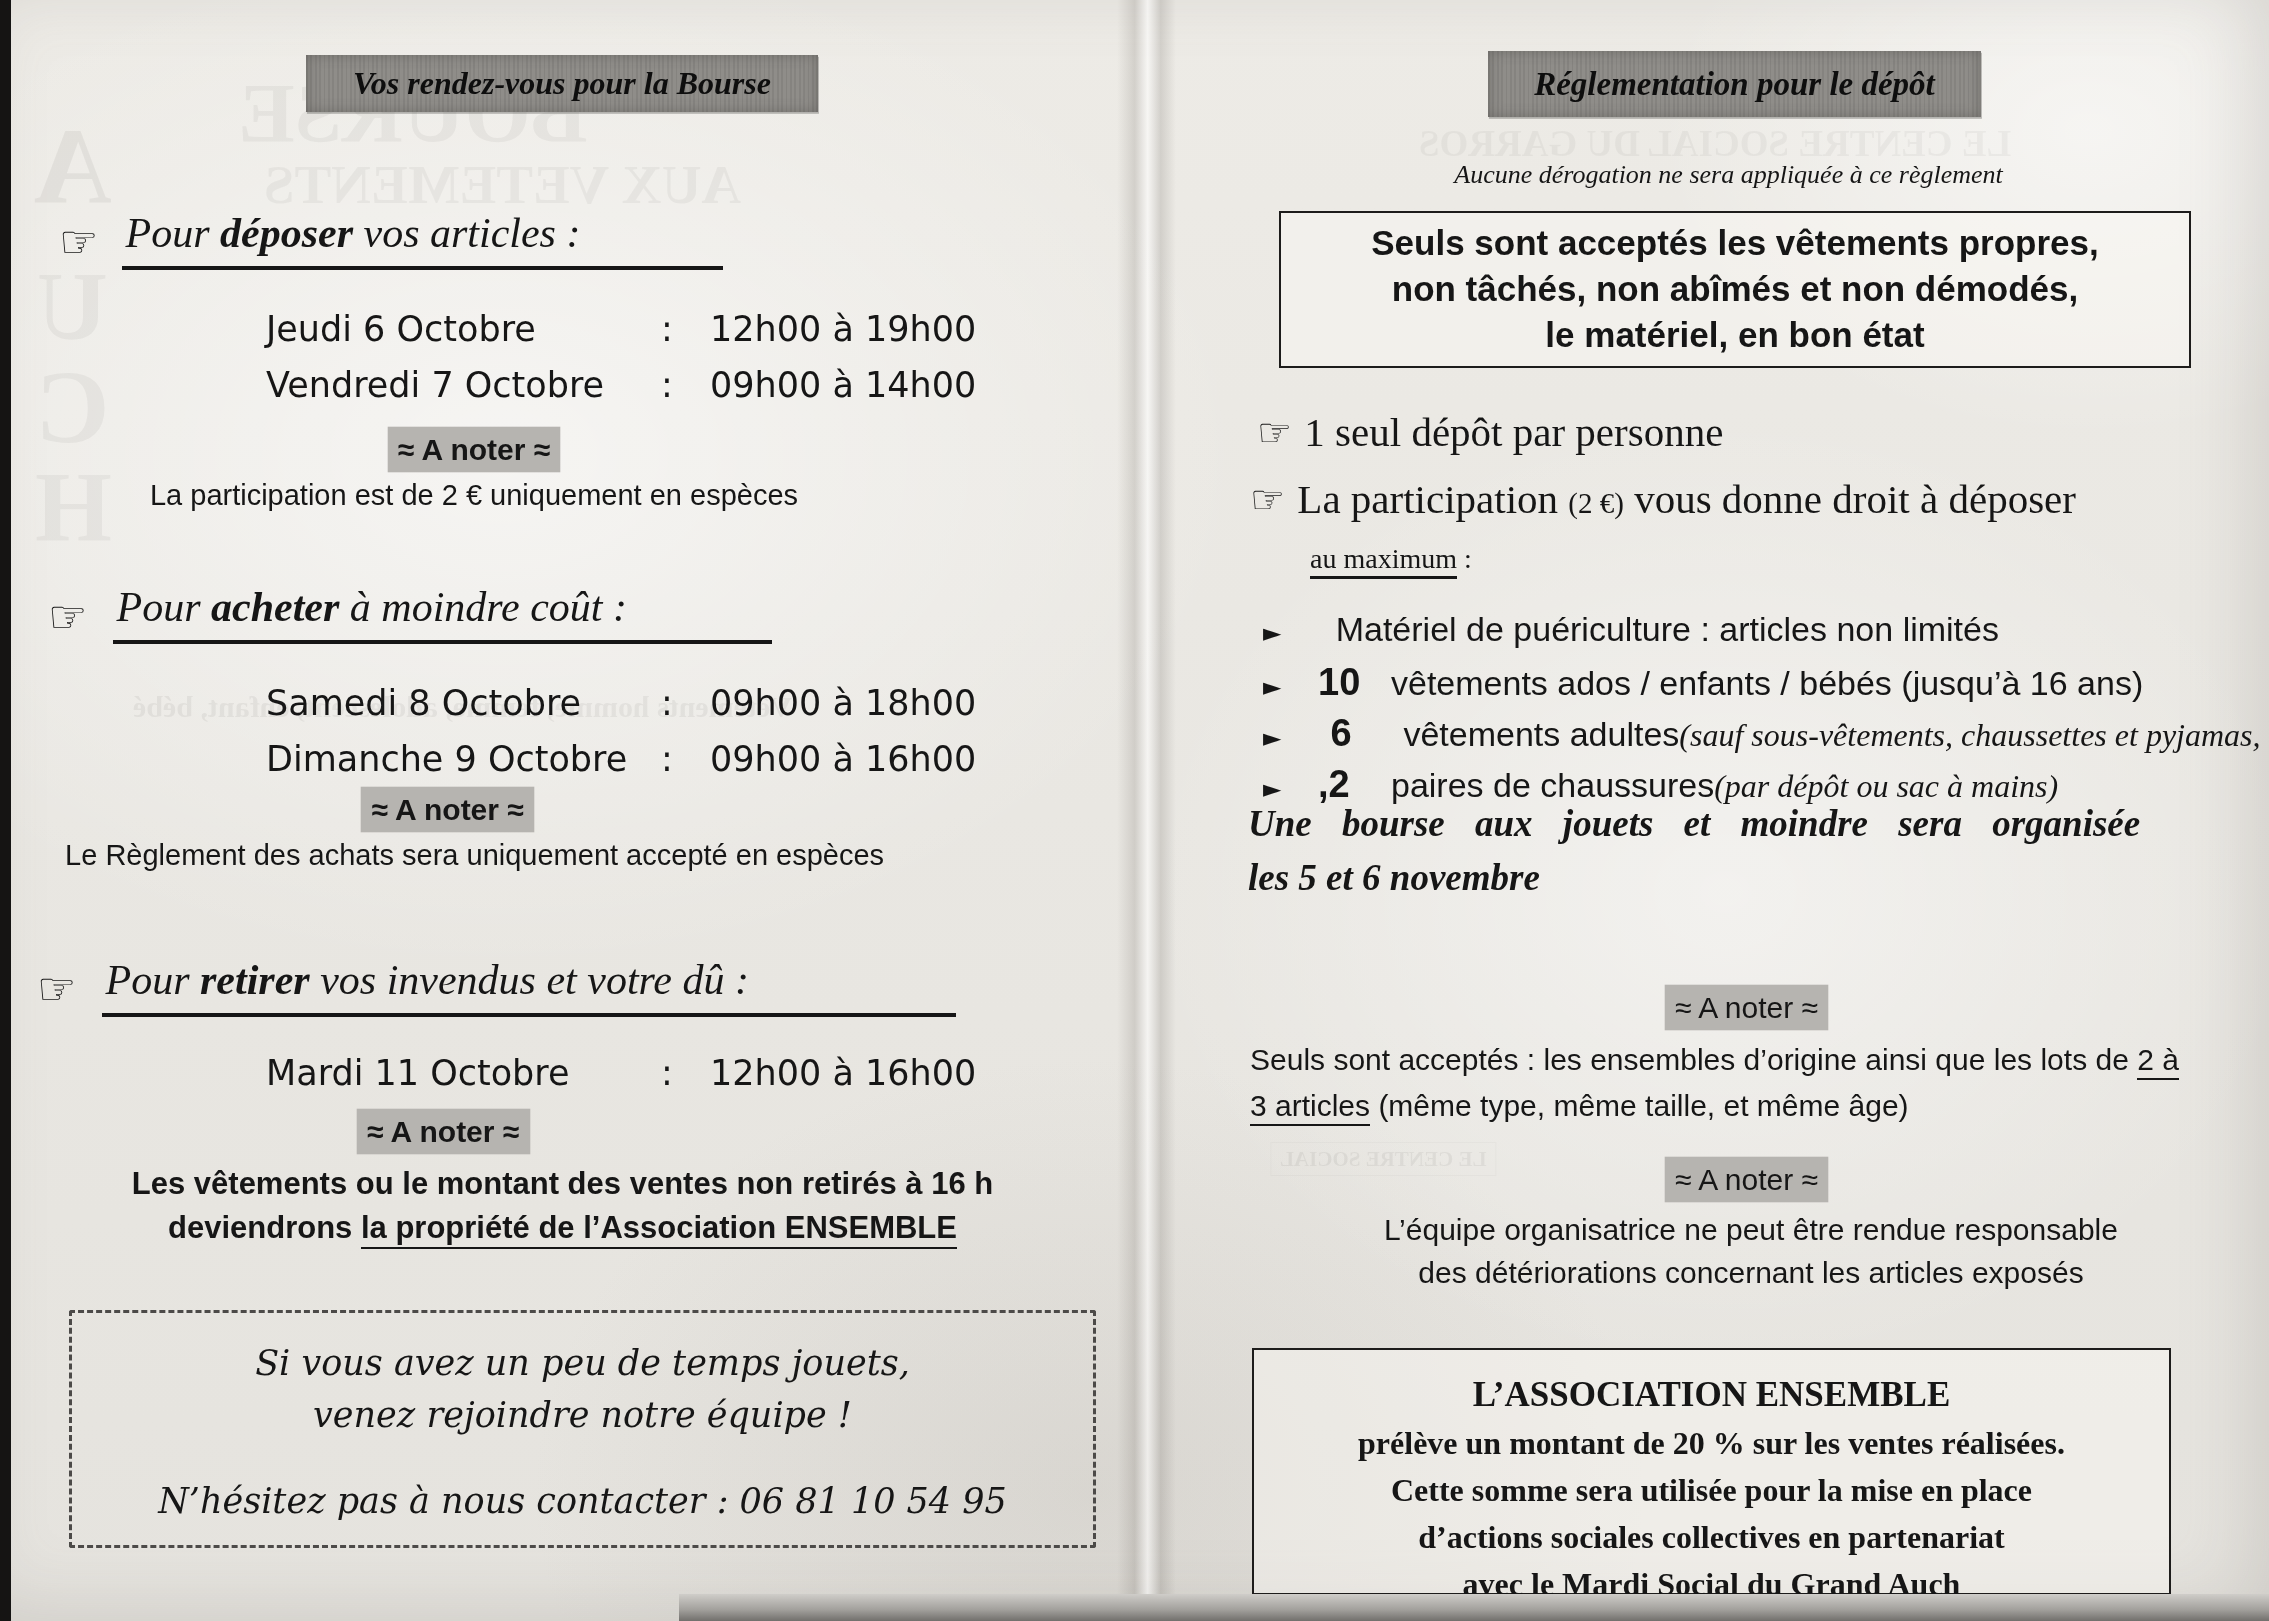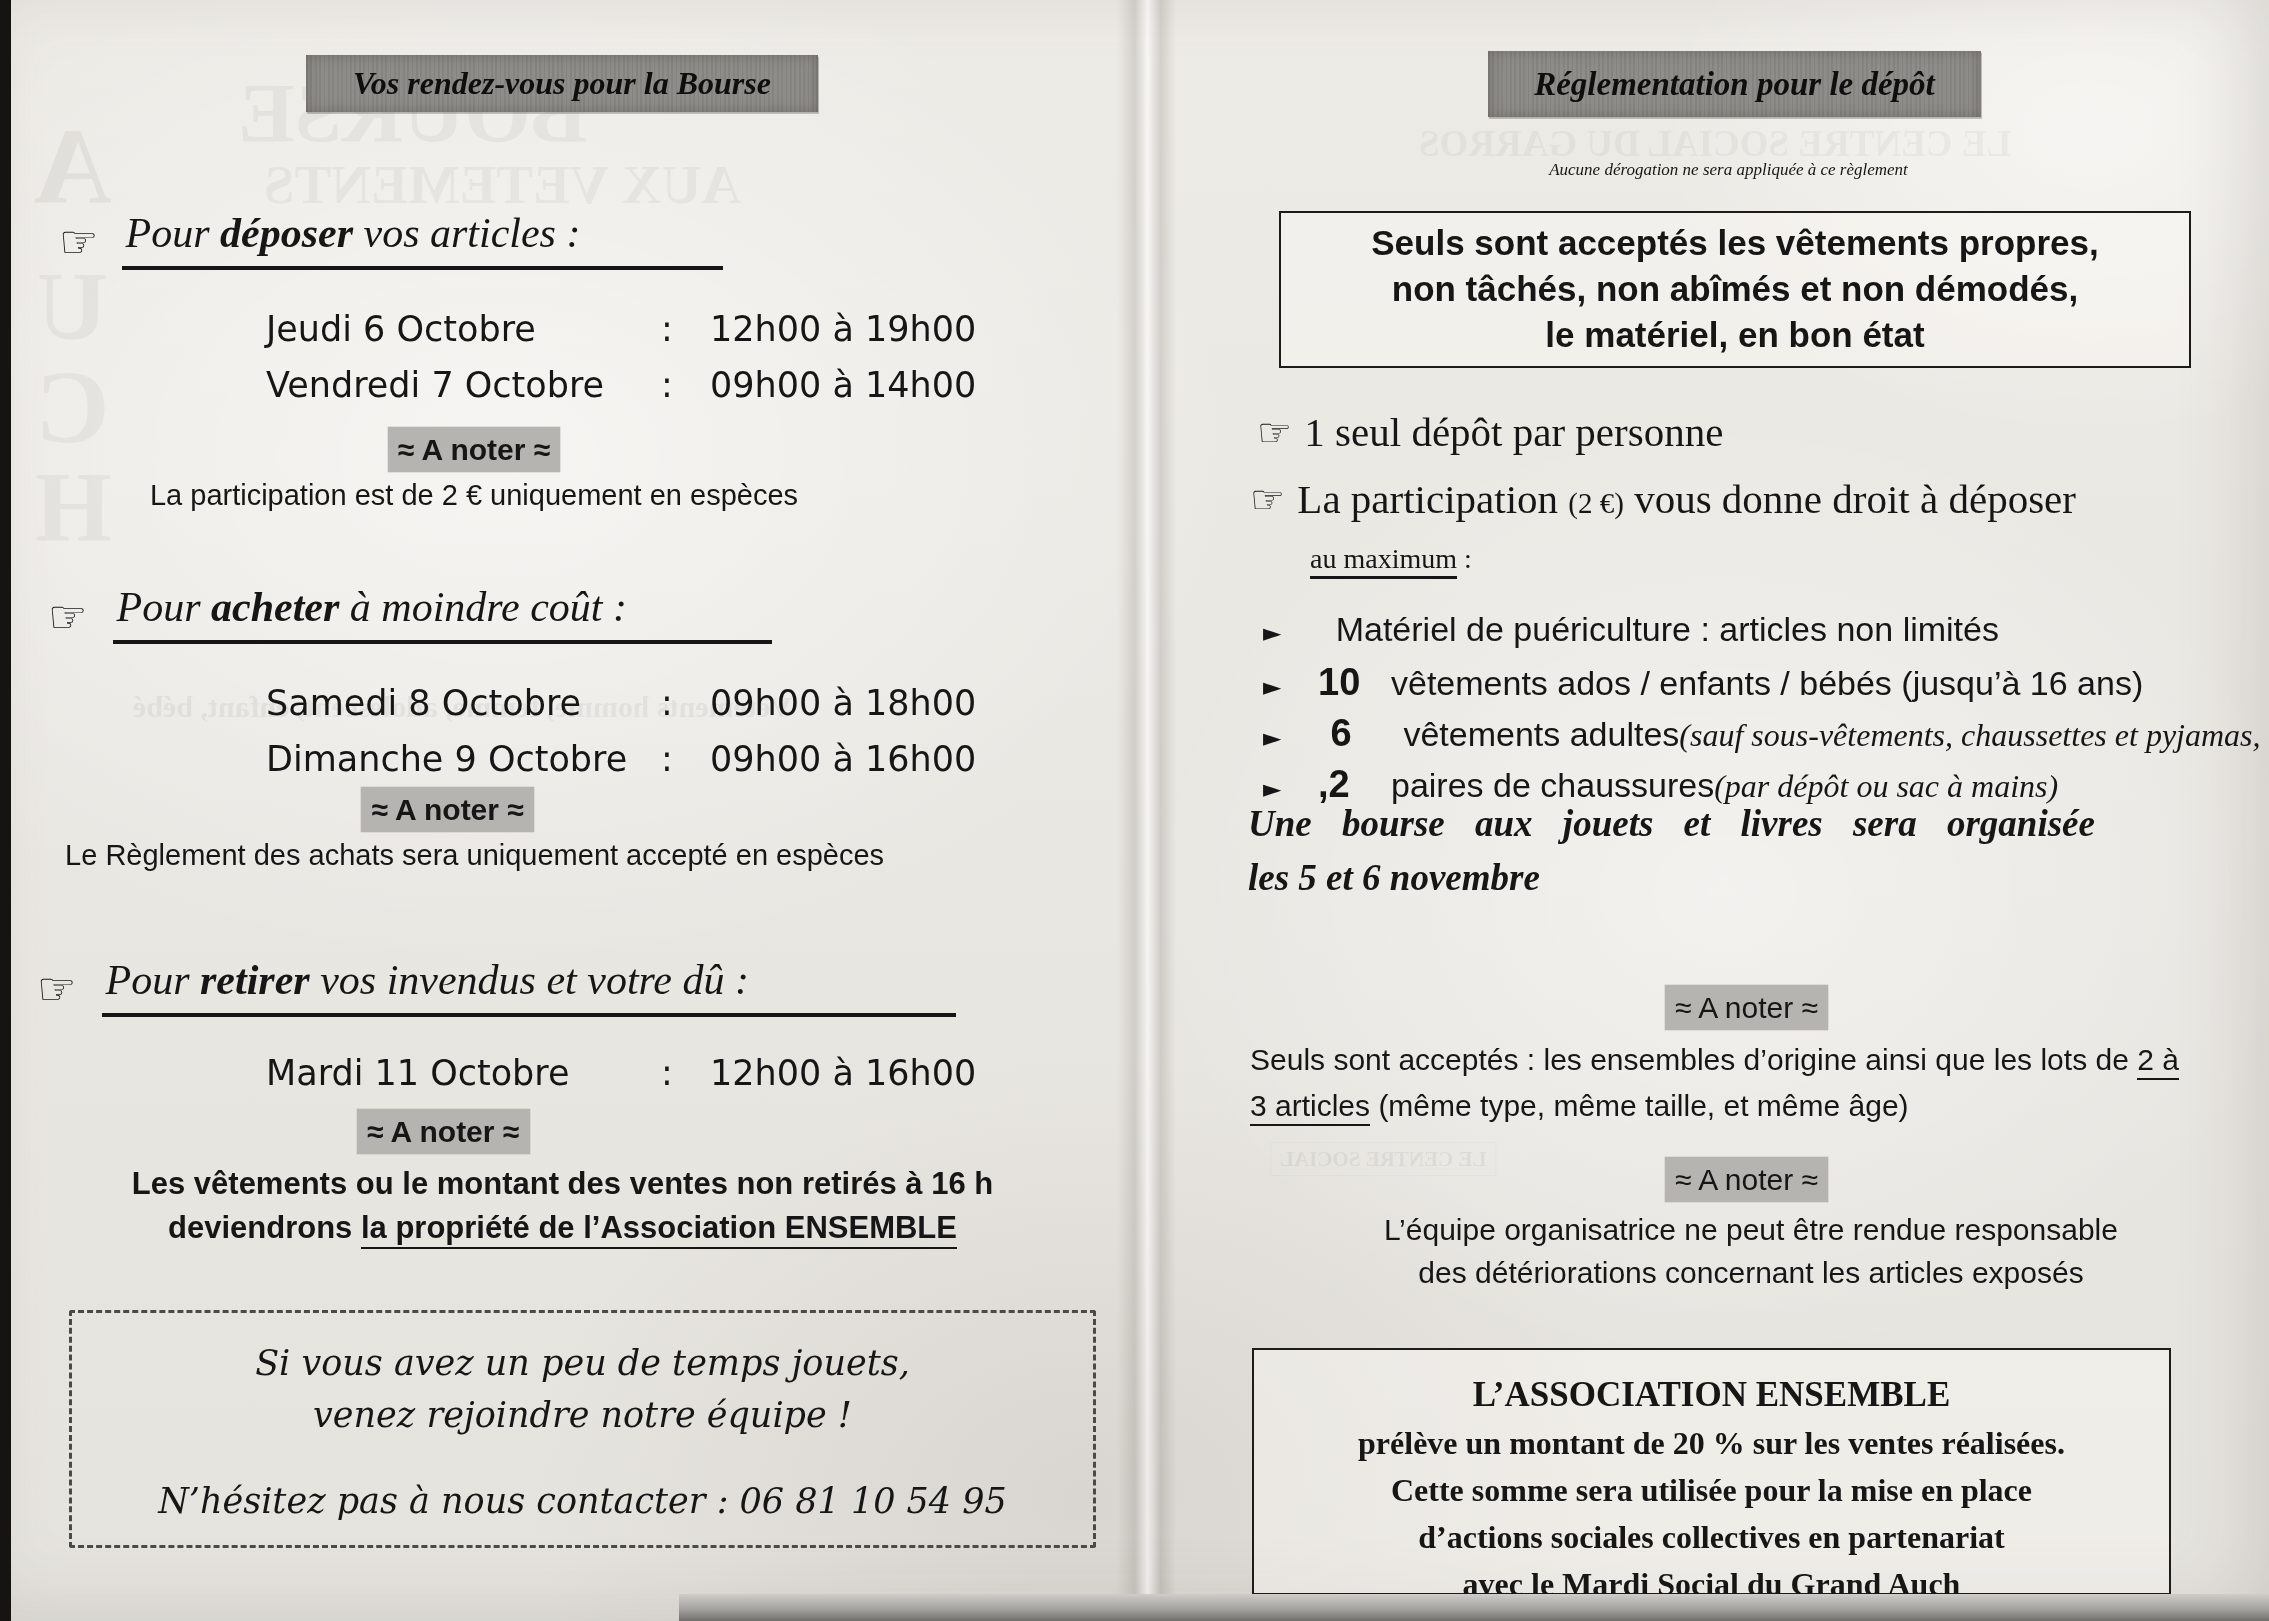--- a/index.html
+++ b/index.html
@@ -130,21 +130,21 @@
       <div class="script" style="margin-top:30px;">Si vous avez un peu de temps jouets,</div>
       <div class="script" style="margin-top:12.4px;">venez rejoindre notre équipe  !</div>
       <div class="script" style="margin-top:46px;">N’hésitez pas à nous contacter : 06 81 10 54 95</div>
     </div>
   </div>
 
   <div class="abs" style="inset:0;">
 
     <div class="abs bar" style="left:1488px;top:51px;width:493px;height:66px;font-size:33px;line-height:66px;">Réglementation pour le dépôt</div>
 
-    <div class="abs" style="left:1365px;top:160px;width:727px;text-align:center;font-family:'Liberation Serif',serif;font-style:italic;font-size:17px;">Aucune dérogation ne sera appliquée à ce règlement</div>
+    <div class="abs" style="left:1365px;top:160px;width:727px;text-align:center;font-family:'Liberation Serif',serif;font-style:italic;font-size:26px;">Aucune dérogation ne sera appliquée à ce règlement</div>
 
     <div class="abs box" style="left:1279px;top:211px;width:908px;height:153px;">
       <div style="font-weight:bold;font-size:35px;line-height:46px;text-align:center;padding-top:7px;">
         <div>Seuls sont acceptés les vêtements propres,</div>
         <div>non tâchés, non abîmés et non démodés,</div>
         <div>le matériel, en bon état</div>
       </div>
     </div>
 
     <div class="abs serifline" style="left:1257px;top:408px;">
@@ -178,21 +178,21 @@
       </div>
       <div class="brow">
         <span class="bmark">►</span>
         <span class="bnum">,2</span>
         <span class="btxt">paires de chaussures </span>
         <span class="bital">(par dépôt ou sac à mains)</span>
       </div>
     </div>
 
     <div class="abs" style="left:1248px;top:802px;width:1011px;font-family:'Liberation Serif',serif;font-weight:bold;font-style:italic;font-size:37px;">
-      <div style="word-spacing:21px;">Une bourse aux jouets et livres sera organisée</div>
+      <div style="word-spacing:21px;">Une bourse aux jouets et moindre sera organisée</div>
       <div style="margin-top:10.6px;">les 5 et 6 novembre</div>
     </div>
 
     <div class="abs anoter" style="left:1241px;top:991px;width:1011px;font-weight:normal;"><span>≈ A noter ≈</span></div>
     <div class="abs" style="left:1250px;top:1037px;width:940px;font-size:30px;line-height:46px;">
       <span>Seuls sont acceptés : les ensembles d’origine ainsi que les lots de </span><span class="u" style="border-bottom-width:2.7px;">2 à 3 articles</span><span>  (même type, même taille, et même âge)</span>
     </div>
 
     <div class="abs anoter" style="left:1241px;top:1163px;width:1011px;font-weight:normal;"><span>≈ A noter ≈</span></div>
     <div class="abs note" style="left:1241px;top:1208px;width:1020px;font-size:30px;line-height:43px;">

